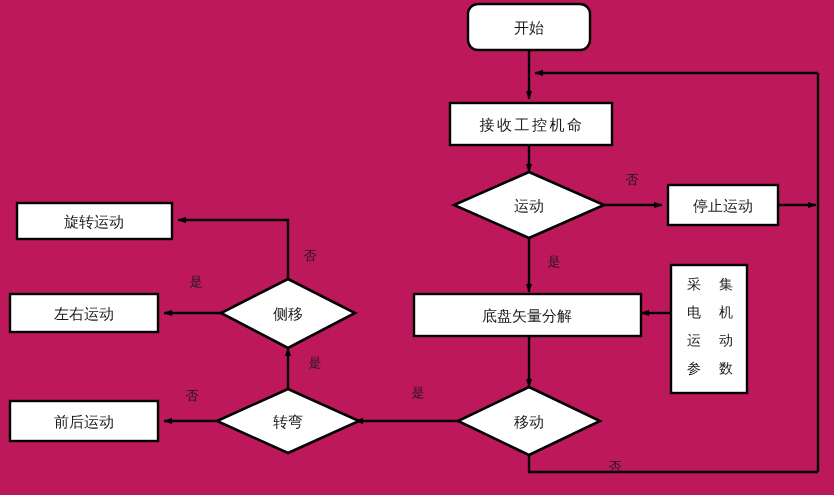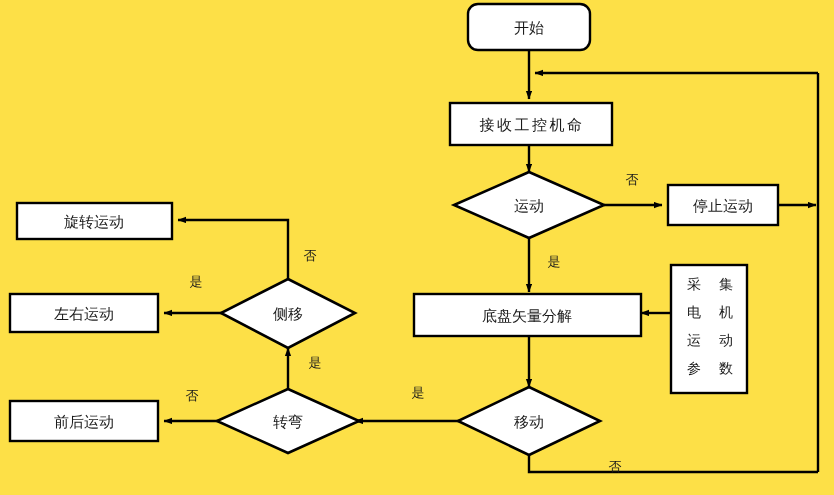--- a/index.html
+++ b/index.html
@@ -10,21 +10,21 @@
   body {
     width: 834px;
     height: 495px;
     overflow: hidden;
     font-family: "DejaVu Sans", "Liberation Sans", sans-serif;
   }
   #flow-root {
     position: relative;
     width: 834px;
     height: 495px;
-    background: #fde047;
+    background: #be185d;
   }
   svg#flow-svg {
     display: block;
     width: 834px;
     height: 495px;
   }
   .node-shape {
     fill: #ffffff;
     stroke: #000000;
     stroke-width: 2.4;

